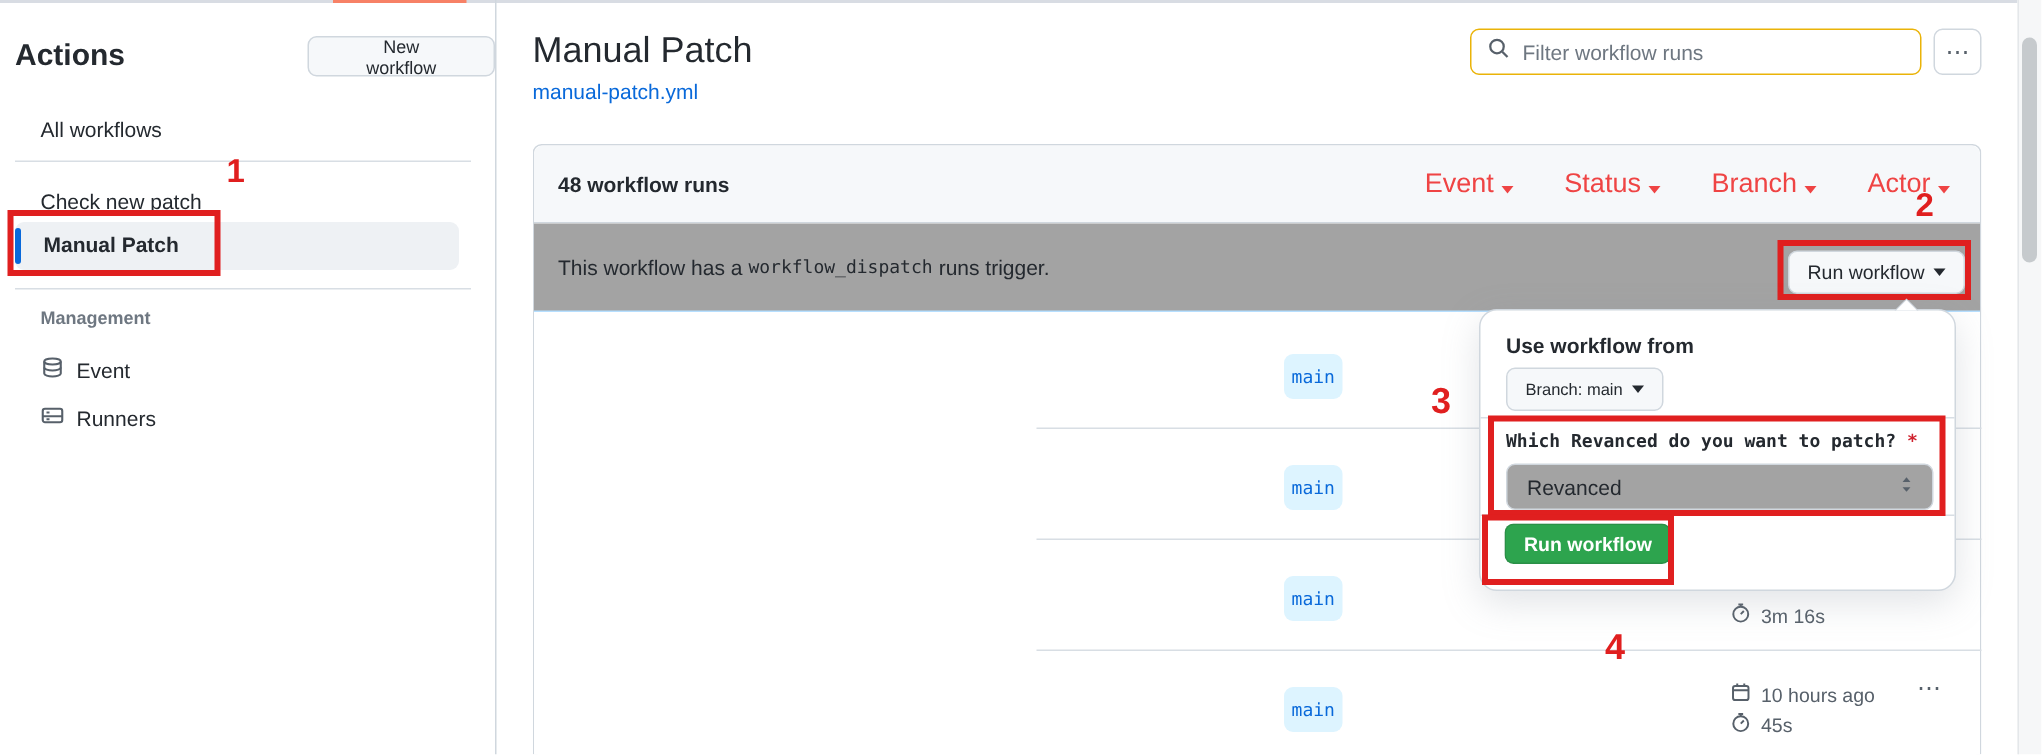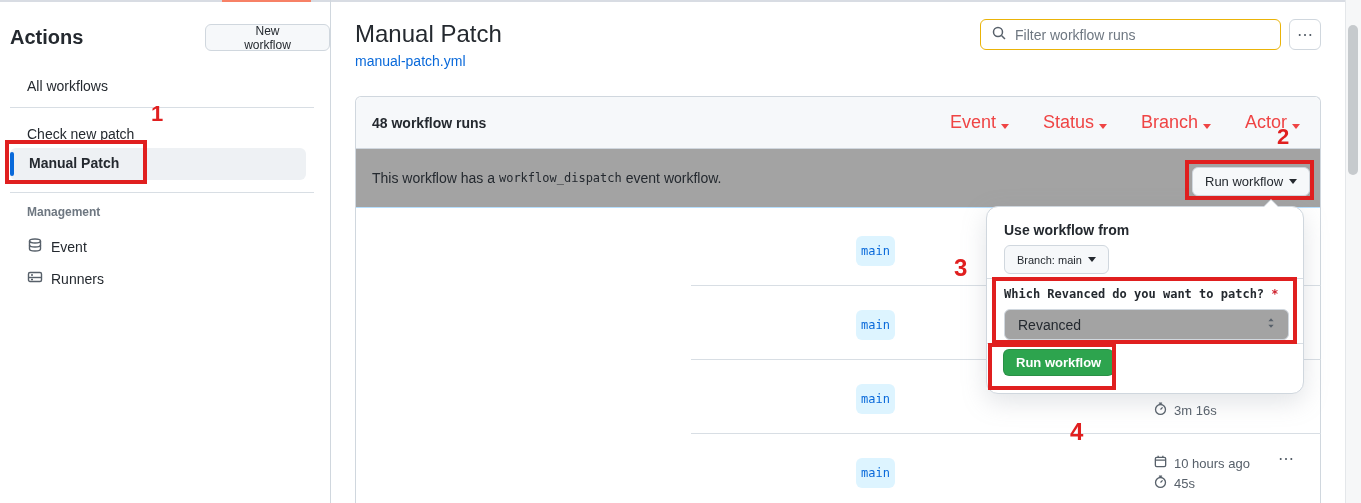--- a/index.html
+++ b/index.html
@@ -235,21 +235,21 @@
       <span class="filter-dd">
         <span>Actor</span>
         <span class="caret-down"></span>
       </span>
     </div>
   </div>
 
   <div class="dispatch-banner">
     <span>This workflow has a</span>
     <span class="code-span">workflow_dispatch</span>
-    <span>event workflow.</span>
+    <span>runs trigger.</span>
     <button class="btn run-workflow-dd">
       <span>Run workflow</span>
       <span class="caret-down"></span>
     </button>
   </div>
 
   <div class="abs row-divider rd1"></div>
   <div class="abs row-divider rd2"></div>
   <div class="abs row-divider rd3"></div>
 

